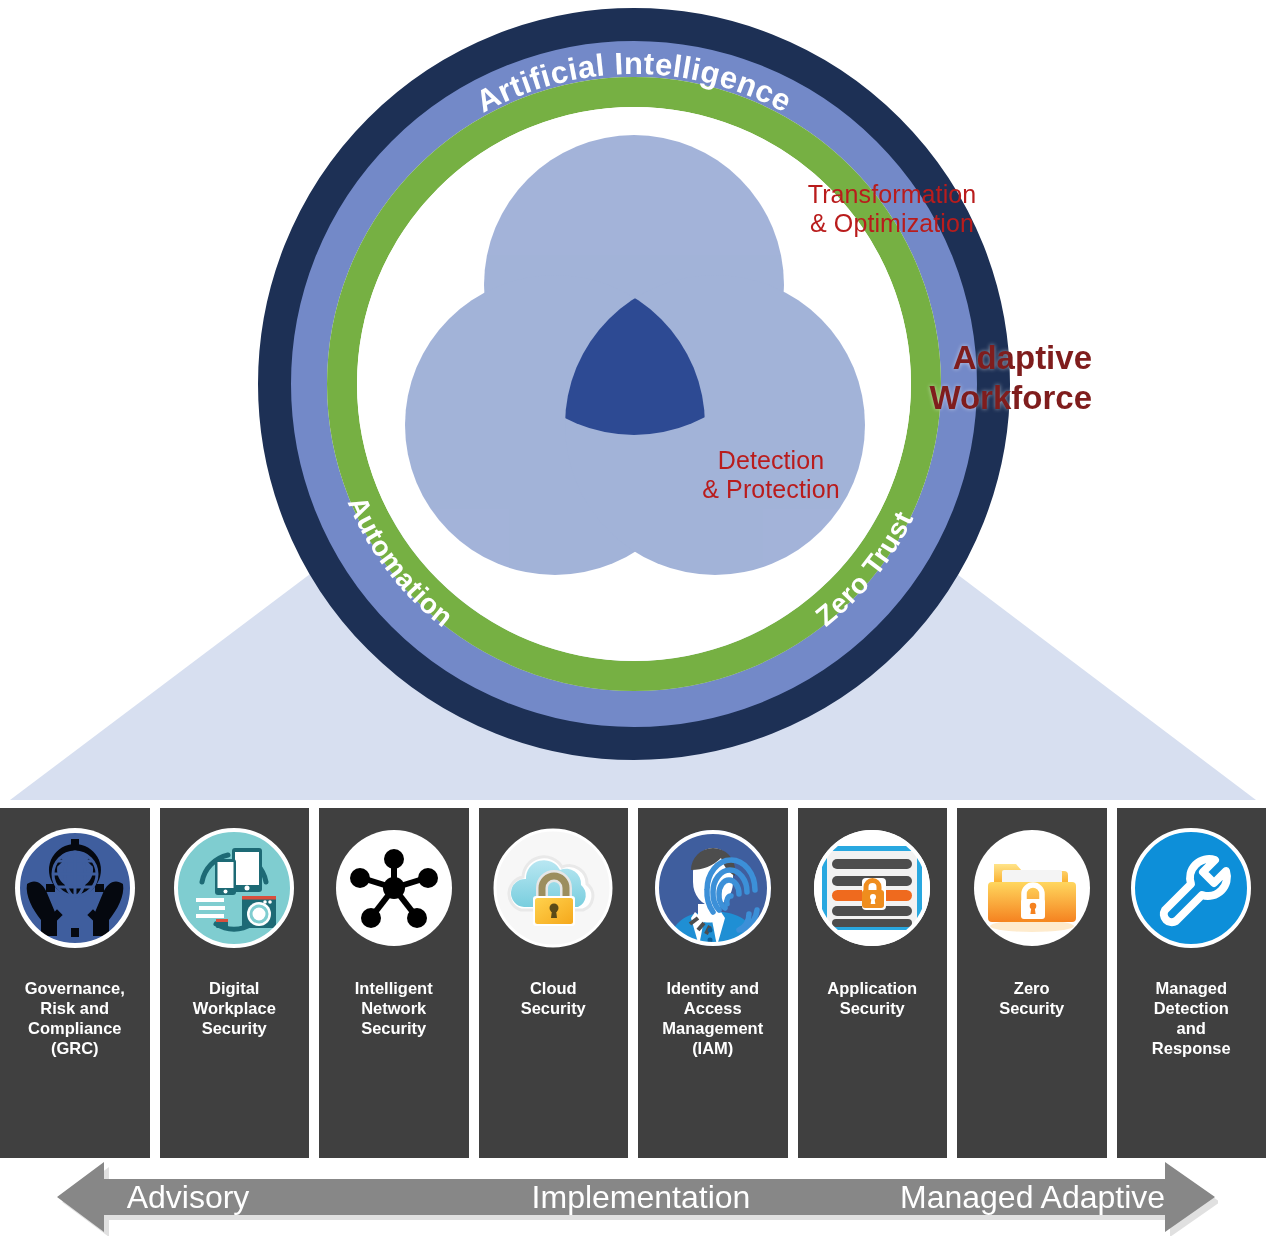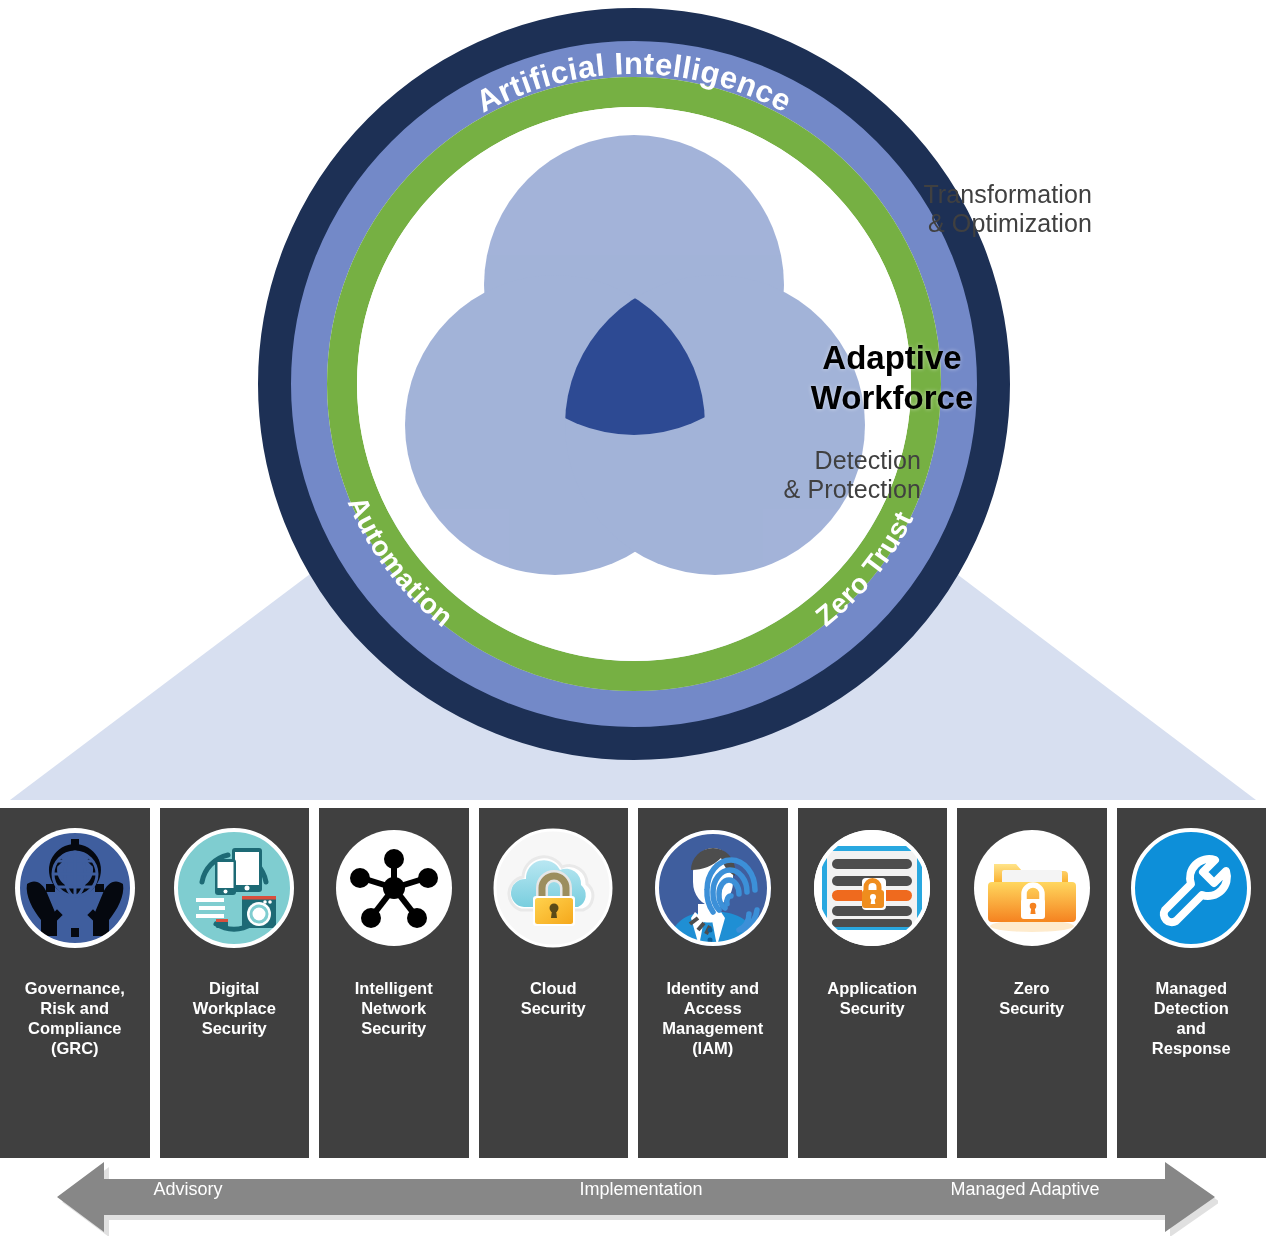--- a/index.html
+++ b/index.html
@@ -7,49 +7,49 @@
        font-family:"Liberation Sans","DejaVu Sans",sans-serif;}
 
   
   #pyramid{position:absolute;left:0;top:0;width:1266px;height:1256px;}
 
   
   #circle-wrap{position:absolute;left:258px;top:8px;width:752px;height:752px;}
   #circle-wrap svg{position:absolute;left:0;top:0;}
 
   .venn-label{
-    position:absolute;color:#404040;text-align:right;
+    position:absolute;color:#b91c1c;text-align:center;
     font-size:25px;line-height:29px;font-weight:400;letter-spacing:.1px;
     white-space:pre-line;
   }
   #lbl-transformation{left:434px;top:172px;width:400px;}
   #lbl-detection{left:363px;top:438px;width:300px;}
   #lbl-strategy{left:625px;top:438px;width:300px;}
   #lbl-center{
-    position:absolute;left:434px;top:330px;width:400px;text-align:center;
-    color:#000000;font-weight:bold;font-size:33px;line-height:40px;
+    position:absolute;left:434px;top:330px;width:400px;text-align:right;
+    color:#7f1d1d;font-weight:bold;font-size:33px;line-height:40px;
     white-space:pre-line;text-shadow:0 0 4px rgba(255,255,255,.55);
   }
 
   
   #columns{position:absolute;left:0;top:808px;width:1266px;height:350px;
            display:flex;gap:10px;}
   .column{flex:1 1 0;background:#404040;position:relative;
           display:flex;flex-direction:column;align-items:center;}
   .col-icon{width:124px;height:124px;margin-top:18px;position:relative;}
   .col-icon svg{display:block;width:124px;height:124px;}
   .col-label{
     color:#ffffff;font-weight:bold;font-size:16.5px;line-height:20px;
     text-align:center;margin-top:28px;padding:0 4px;white-space:pre-line;
   }
 
   
   #arrow{position:absolute;left:52px;top:1158px;width:1166px;height:78px;}
   .phase-label{
-    position:absolute;top:1179px;color:#ffffff;font-size:18px;
+    position:absolute;top:1179px;color:#ffffff;font-size:32px;
     text-align:center;white-space:nowrap;
   }
   #phase-0{left:78px;width:220px;}
   #phase-1{left:531px;width:220px;}
   #phase-2{left:900px;width:250px;}
 </style>
 </head>
 <body>
 
 <svg id="pyramid" viewBox="0 0 1266 1256">

